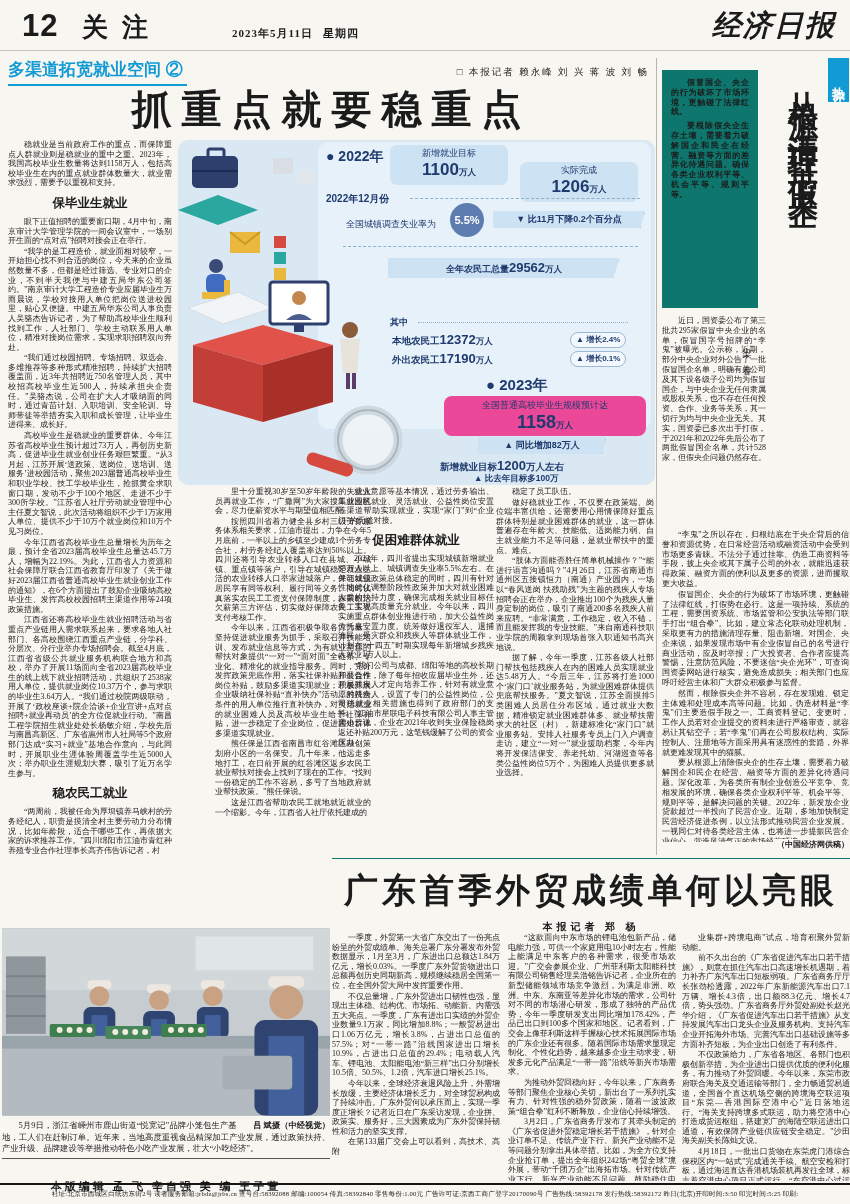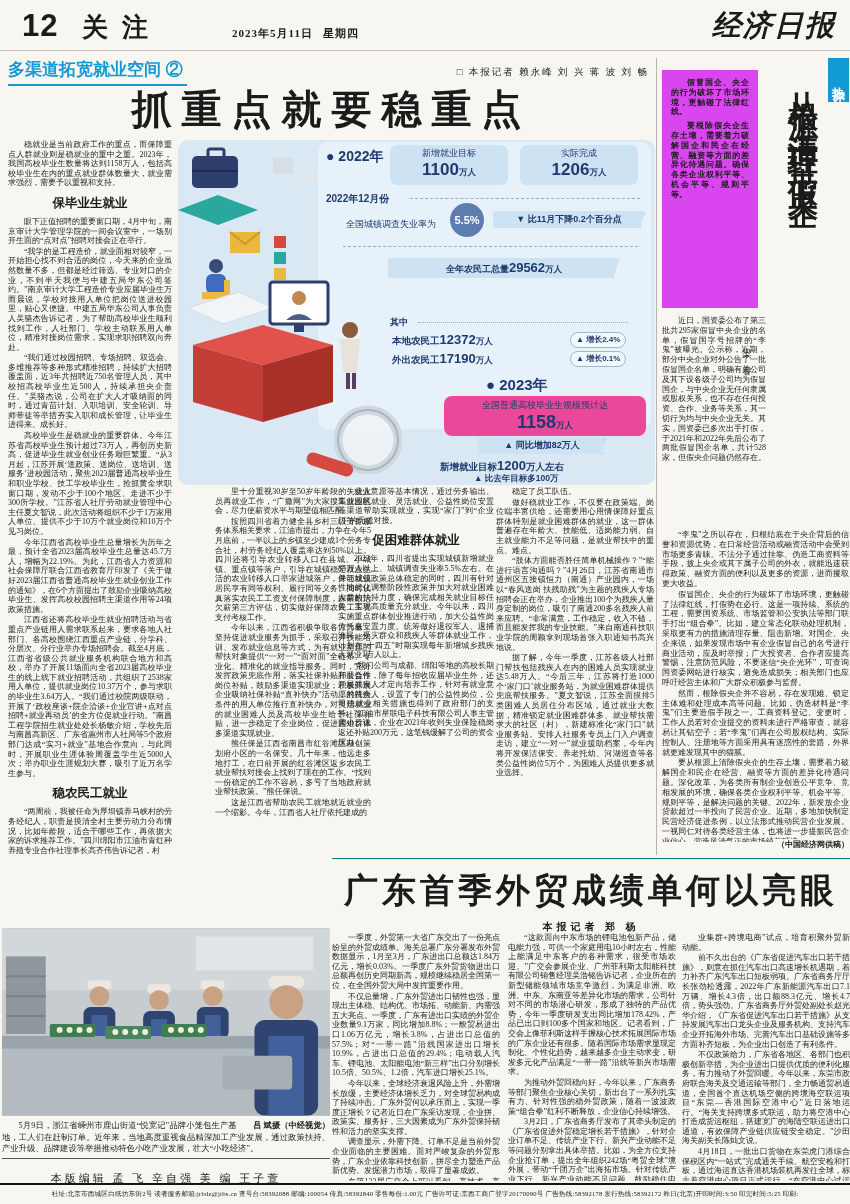--- a/index.html
+++ b/index.html
@@ -67,21 +67,21 @@
   
   .vdiv{position:absolute;left:656px;top:58px;width:1px;height:797px;background:#b9b4ac;}
   .comm{position:absolute;left:662px;top:58px;width:187px;height:798px;}
   .comm-badge{position:absolute;right:0;top:0;width:21px;height:44px;background:#129ad5;color:#fff;
         writing-mode:vertical-rl;text-align:center;font-family:"Liberation Sans",sans-serif;
         font-weight:bold;font-size:13px;letter-spacing:3px;line-height:21px;}
   .comm-headline{position:absolute;right:26px;top:8px;height:475px;writing-mode:vertical-rl;
         font-family:"Liberation Sans",sans-serif;font-weight:900;font-size:30px;letter-spacing:11px;}
   .comm-author{position:absolute;right:96px;top:282px;writing-mode:vertical-rl;font-size:9.5px;
         letter-spacing:8px;color:#333;}
-  .comm-summary{position:absolute;left:0;top:12px;width:78px;height:222px;background:#d946ef;
+  .comm-summary{position:absolute;left:0;top:12px;width:78px;height:222px;background:#0f766e;
         padding:8px 9px;overflow:hidden;}
   .comm-summary .para{font-weight:bold;font-size:9.5px;line-height:18px;margin-bottom:4px;}
   .comm-body-narrow{position:absolute;left:0;top:258px;width:104px;height:212px;overflow:hidden;}
   .comm-body{position:absolute;left:0;top:472px;width:187px;height:312px;overflow:hidden;}
   .comm .para{font-size:8px;line-height:9.8px;}
   .comm-credit{position:absolute;right:0;bottom:6px;font-size:8px;font-weight:bold;
         background:#f8f6f1;padding-left:4px;}
 
   
   .trade{position:absolute;left:332px;top:858px;width:518px;height:324px;border-top:1px solid #0f766e;}
@@ -91,22 +91,22 @@
   .tcol{position:absolute;top:74px;height:248px;overflow:hidden;}
   .tcol1{left:0;width:168px;}
   .tcol2{left:176px;width:168px;}
   .tcol3{left:350px;width:168px;}
 
   
   .photo-blk{position:absolute;left:2px;top:928px;width:328px;}
   .photo{display:block;width:328px;height:188px;background:#c2c8cc;}
   .caption{margin-top:4px;font-size:8.3px;line-height:11.5px;text-align:justify;text-indent:2em;}
   .caption .credit{float:right;font-weight:bold;}
-  .editors{margin-top:3px;border-top:1px solid #555;padding-top:12px;text-align:center;
-        font-size:11px;font-weight:normal;letter-spacing:3px;}
+  .editors{margin-top:3px;border-top:1px solid #555;padding-top:20px;text-align:center;
+        font-size:11px;font-weight:bold;letter-spacing:3px;}
 
   
   .foot{position:absolute;left:0;top:1183px;width:850px;height:19px;border-top:2px solid #151515;
         border-bottom:2px solid #151515;display:flex;align-items:center;justify-content:center;}
   .foot span{font-size:6.6px;letter-spacing:0.2px;color:#222;white-space:nowrap;}
 </style>
 </head>
 <body>
 
 <div class="page">
@@ -178,21 +178,21 @@
         <circle cx="190" cy="300" r="30" fill="#eef3f6" fill-opacity="0.85" stroke="#cfd8de" stroke-width="9"></circle>
         <circle cx="190" cy="300" r="30" fill="none" stroke="#aab6bf" stroke-width="2"></circle>
         <rect x="128" y="318" width="48" height="13" rx="6" transform="rotate(18 152 324)" fill="#d6493f"></rect>
       </svg>
 
       <div class="yr" style="left:148px;top:8px;">● 2022年</div>
       <div class="statbox" style="left:212px;top:5px;">
         <span class="lbl">新增就业目标</span>
         <span class="num">1100</span><span class="unit">万人</span>
       </div>
-      <div class="statbox" style="left:342px;top:5px;">
+      <div class="statbox" style="left:342px;top:22px;">
         <span class="lbl">实际完成</span>
         <span class="num">1206</span><span class="unit">万人</span>
       </div>
       <div class="lbl-sm" style="left:148px;top:52px;font-size:10px;">2022年12月份</div>
       <div class="dash" style="left:232px;top:58px;width:230px;"></div>
       <div class="lbl-sm" style="left:168px;top:78px;font-weight:normal;">全国城镇调查失业率为</div>
       <div class="circle" style="left:272px;top:63px;"><span>5.5%</span></div>
       <div class="ribbon" style="left:315px;top:71px;width:152px;">▼ 比11月下降0.2个百分点</div>
       <div class="dash" style="left:165px;top:106px;width:295px;"></div>
       <div class="ribbon" style="left:210px;top:118px;width:232px;height:20px;line-height:20px;">
@@ -268,21 +268,20 @@
     <div class="comm-credit">（中国经济网供稿）</div>
   </aside>
 
   <section class="trade">
     <h2 class="trade-headline" style="margin:9px 0 0;">广东首季外贸成绩单何以亮眼</h2>
     <div class="trade-byline">本报记者 郑 杨</div>
     <div class="tcol tcol1">
         <p class="para">一季度，外贸第一大省广东交出了一份亮点纷呈的外贸成绩单。海关总署广东分署发布外贸数据显示，1月至3月，广东进出口总额达1.84万亿元，增长0.03%。一季度广东外贸货物进出口总额再创历史同期新高，规模继续稳居全国第一位，在全国外贸大局中发挥重要作用。</p>
         <p class="para">不仅总量增，广东外贸进出口韧性也强，显现出主体稳、结构优、市场拓、动能新、内需强五大亮点。一季度，广东有进出口实绩的外贸企业数量9.1万家，同比增加8.8%；一般贸易进出口1.06万亿元，增长3.8%，占进出口总值的57.5%；对“一带一路”沿线国家进出口增长10.9%，占进出口总值的29.4%；电动载人汽车、锂电池、太阳能电池“新三样”出口分别增长10.5倍、50.5%、1.2倍，汽车进口增长25.1%。</p>
         <p class="para">今年以来，全球经济衰退风险上升，外需增长放缓，主要经济体增长乏力，对全球贸易构成了持续冲击。广东外贸何以承压而上，实现一季度正增长？记者近日在广东采访发现，企业拼、政策实、服务好，三大因素成为广东外贸保持韧性和活力的坚实支撑。</p>
-        <p class="para">调查显示，外需下降、订单不足是当前外贸企业面临的主要困难。面对严峻复杂的外贸形势，广东企业依靠科技创新，拼尽全力塑造产品新优势、发掘潜力市场，取得了显著成效。</p>
         <p class="para">在第133届广交会上可以看到，高技术、高附</p>
       </div>
     <div class="tcol tcol2">
         <p class="para">“这款面向中东市场的锂电池包新产品，储电能力强，可供一个家庭用电10小时左右，性能上能满足中东客户的各种需求，很受市场欢迎。”广交会参展企业、广州菲利斯太阳能科技有限公司销售经理吴浩铭告诉记者，企业所在的新型储能领域市场竞争激烈，为满足非洲、欧洲、中东、东南亚等差异化市场的需求，公司针对不同的市场潜心研发，形成了独特的产品优势，今年一季度研发支出同比增加178.42%，产品已出口到100多个国家和地区。记者看到，广交会上像菲利斯这样手握核心技术拓展国际市场的广东企业还有很多。随着国际市场需求显现定制化、个性化趋势，越来越多企业主动求变，研发多元化产品满足“一带一路”沿线等新兴市场需求。</p>
         <p class="para">为推动外贸回稳向好，今年以来，广东商务等部门聚焦企业核心关切，新出台了一系列扎实有力、针对性强的稳外贸政策，随着一波波政策“组合拳”红利不断释放，企业信心持续增强。</p>
         <p class="para">3月2日，广东省商务厅发布了其牵头制定的《广东省促进外贸稳定增长若干措施》，针对企业订单不足、传统产业下行、新兴产业动能不足等问题分别拿出具体举措。比如，为全方位支持企业抢订单，提出全年组织242场“粤贸全球”境外展，带动“千团万企”出海拓市场。针对传统产业下行、新兴产业动能不足问题，鼓励稳住电子、家电等传统优势产业，做大汽车、光伏等高成长新兴产</p>
       </div>
     <div class="tcol tcol3">
         <p class="para">业集群+跨境电商”试点，培育积聚外贸新动能。</p>
         <p class="para">前不久出台的《广东省促进汽车出口若干措施》，则意在抓住汽车出口高速增长机遇期，着力补齐广东汽车出口短板弱项。广东省商务厅厅长张劲松透露，2022年广东新能源汽车出口7.1万辆、增长4.3倍，出口额88.3亿元、增长4.7倍，势头强劲。广东省商务厅外贸处副处长赵光华介绍，《广东省促进汽车出口若干措施》从支持发展汽车出口龙头企业及服务机构、支持汽车企业开拓海外市场、完善汽车出口基础设施等多方面补齐短板，为企业出口创造了有利条件。</p>

